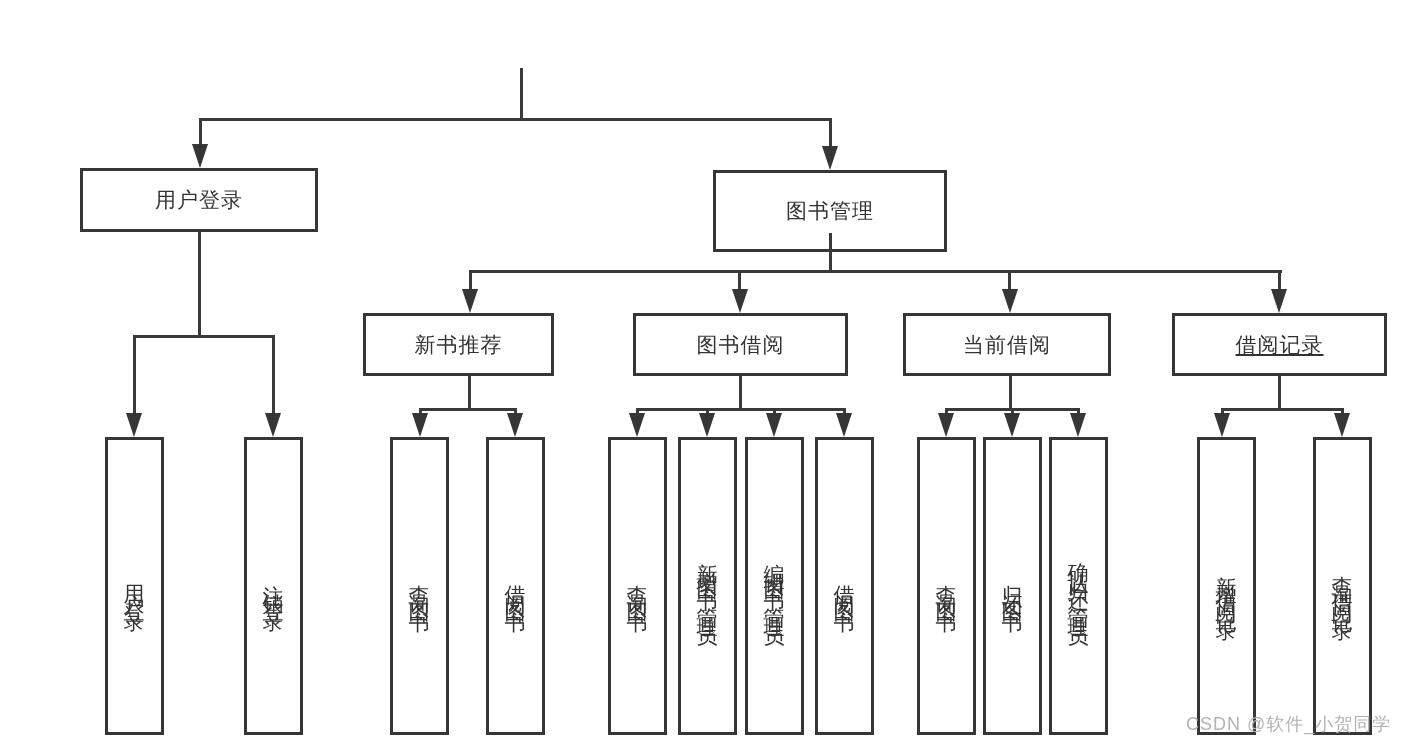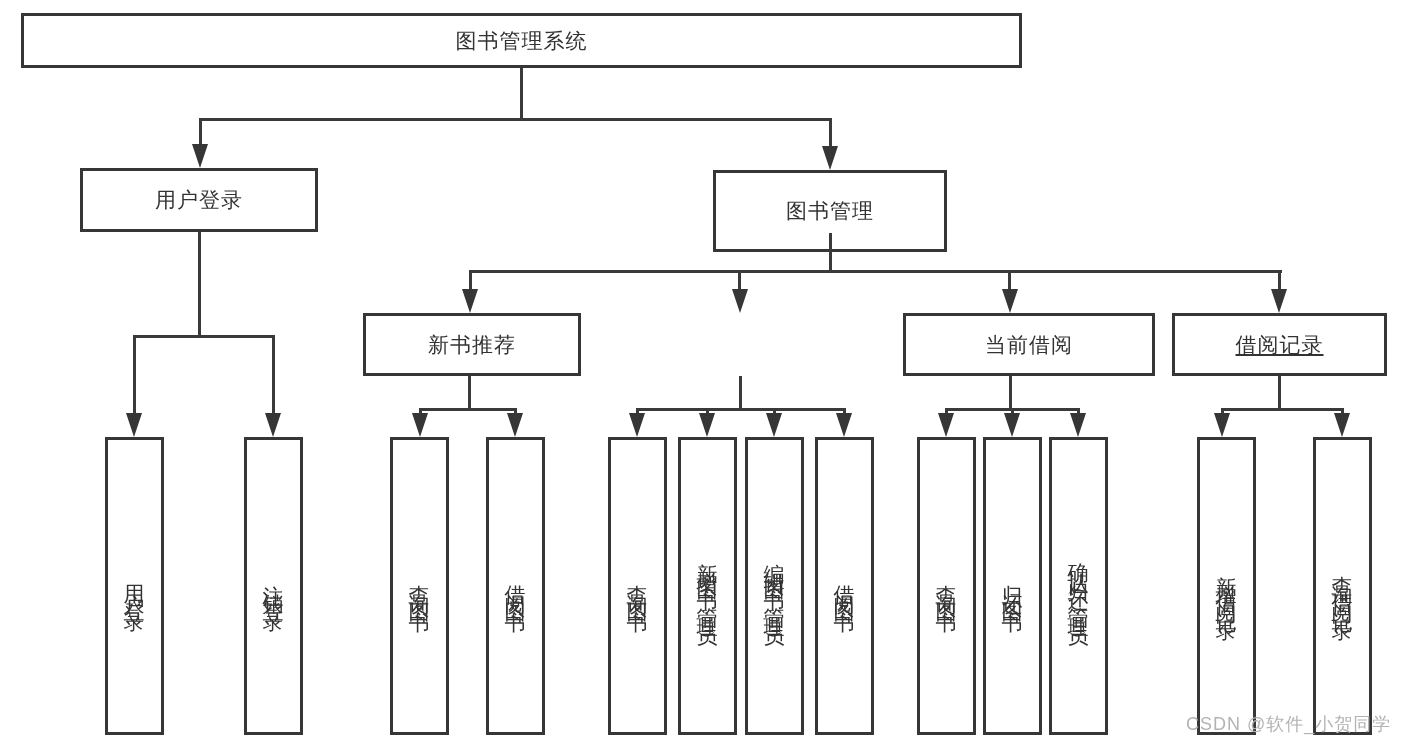--- a/index.html
+++ b/index.html
@@ -45,23 +45,20 @@
     color:#b3b3b3;
     white-space:nowrap;
     z-index:5;
   }
 </style>
 </head>
 <body>
 
 <div id="canvas">
 
-  <div class="box" style="left:21px; top:13px; width:1001px; height:55px;">
-    <span class="hlabel">图书管理系统</span>
-  </div>
 
   <div class="line" style="left:520px; top:68px; width:3px; height:52px;"></div>
   <div class="line" style="left:199px; top:118px; width:633px; height:3px;"></div>
   <div class="line" style="left:199px; top:118px; width:3px; height:38px;"></div>
   <div class="ah" style="left:192px; top:144px;"></div>
   <div class="line" style="left:829px; top:118px; width:3px; height:40px;"></div>
   <div class="ah" style="left:822px; top:146px;"></div>
 
   <div class="box" style="left:80px; top:168px; width:238px; height:64px;">
     <span class="hlabel">用户登录</span>
@@ -81,24 +78,27 @@
   <div class="line" style="left:469px; top:270px; width:813px; height:3px;"></div>
   <div class="line" style="left:469px; top:270px; width:3px; height:25px;"></div>
   <div class="ah" style="left:462px; top:289px;"></div>
   <div class="line" style="left:738px; top:270px; width:3px; height:25px;"></div>
   <div class="ah" style="left:732px; top:289px;"></div>
   <div class="line" style="left:1008px; top:270px; width:3px; height:25px;"></div>
   <div class="ah" style="left:1002px; top:289px;"></div>
   <div class="line" style="left:1278px; top:270px; width:3px; height:25px;"></div>
   <div class="ah" style="left:1271px; top:289px;"></div>
 
-  <div class="box" style="left:363px; top:313px; width:218px; height:63px;">
+  <div class="box" style="left:363px; top:313px; width:191px; height:63px;">
     <span class="hlabel">新书推荐</span>
   </div>
-  <div class="box" style="left:903px; top:313px; width:252px; height:63px;">
+  <div class="box" style="left:633px; top:313px; width:215px; height:63px;">
+    <span class="hlabel">图书借阅</span>
+  </div>
+  <div class="box" style="left:903px; top:313px; width:208px; height:63px;">
     <span class="hlabel">当前借阅</span>
   </div>
   <div class="box" style="left:1172px; top:313px; width:215px; height:63px;text-decoration:underline;">
     <span class="hlabel">借阅记录</span>
   </div>
 
   <div class="line" style="left:468px; top:376px; width:3px; height:32px;"></div>
   <div class="line" style="left:419px; top:408px; width:98px; height:3px;"></div>
   <div class="line" style="left:419px; top:408px; width:3px; height:12px;"></div>
   <div class="ah" style="left:412px; top:413px;"></div>

